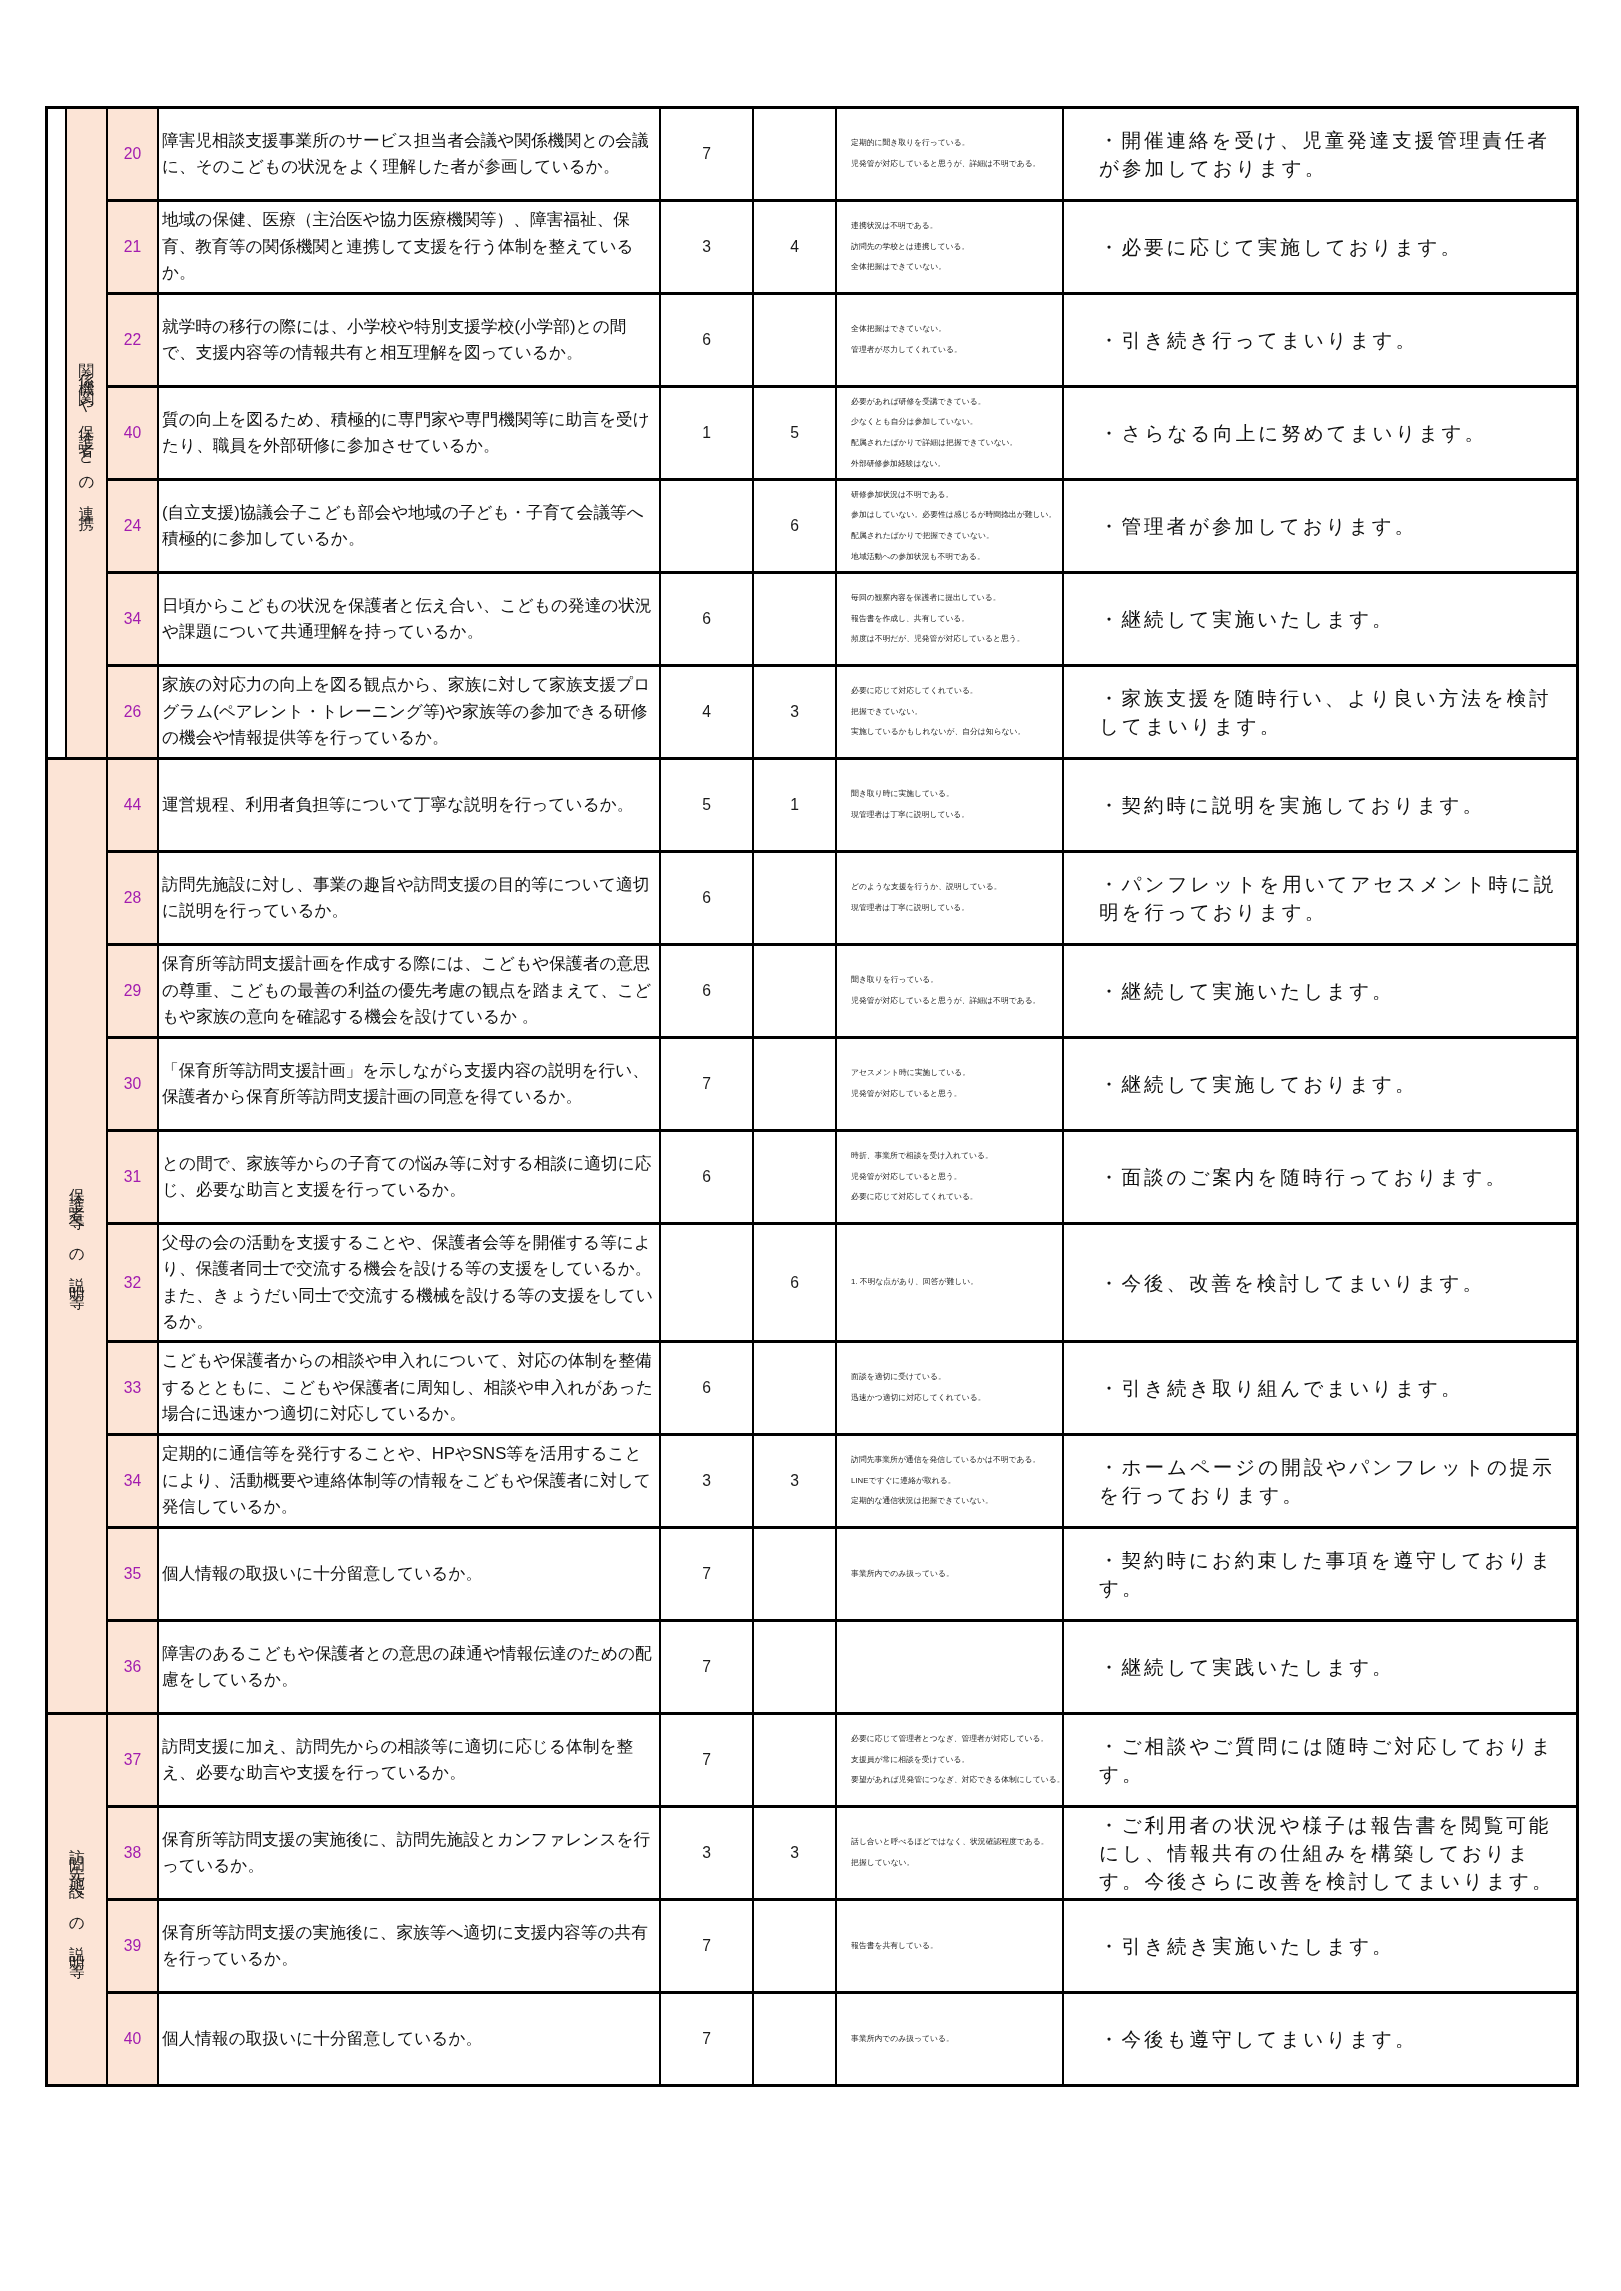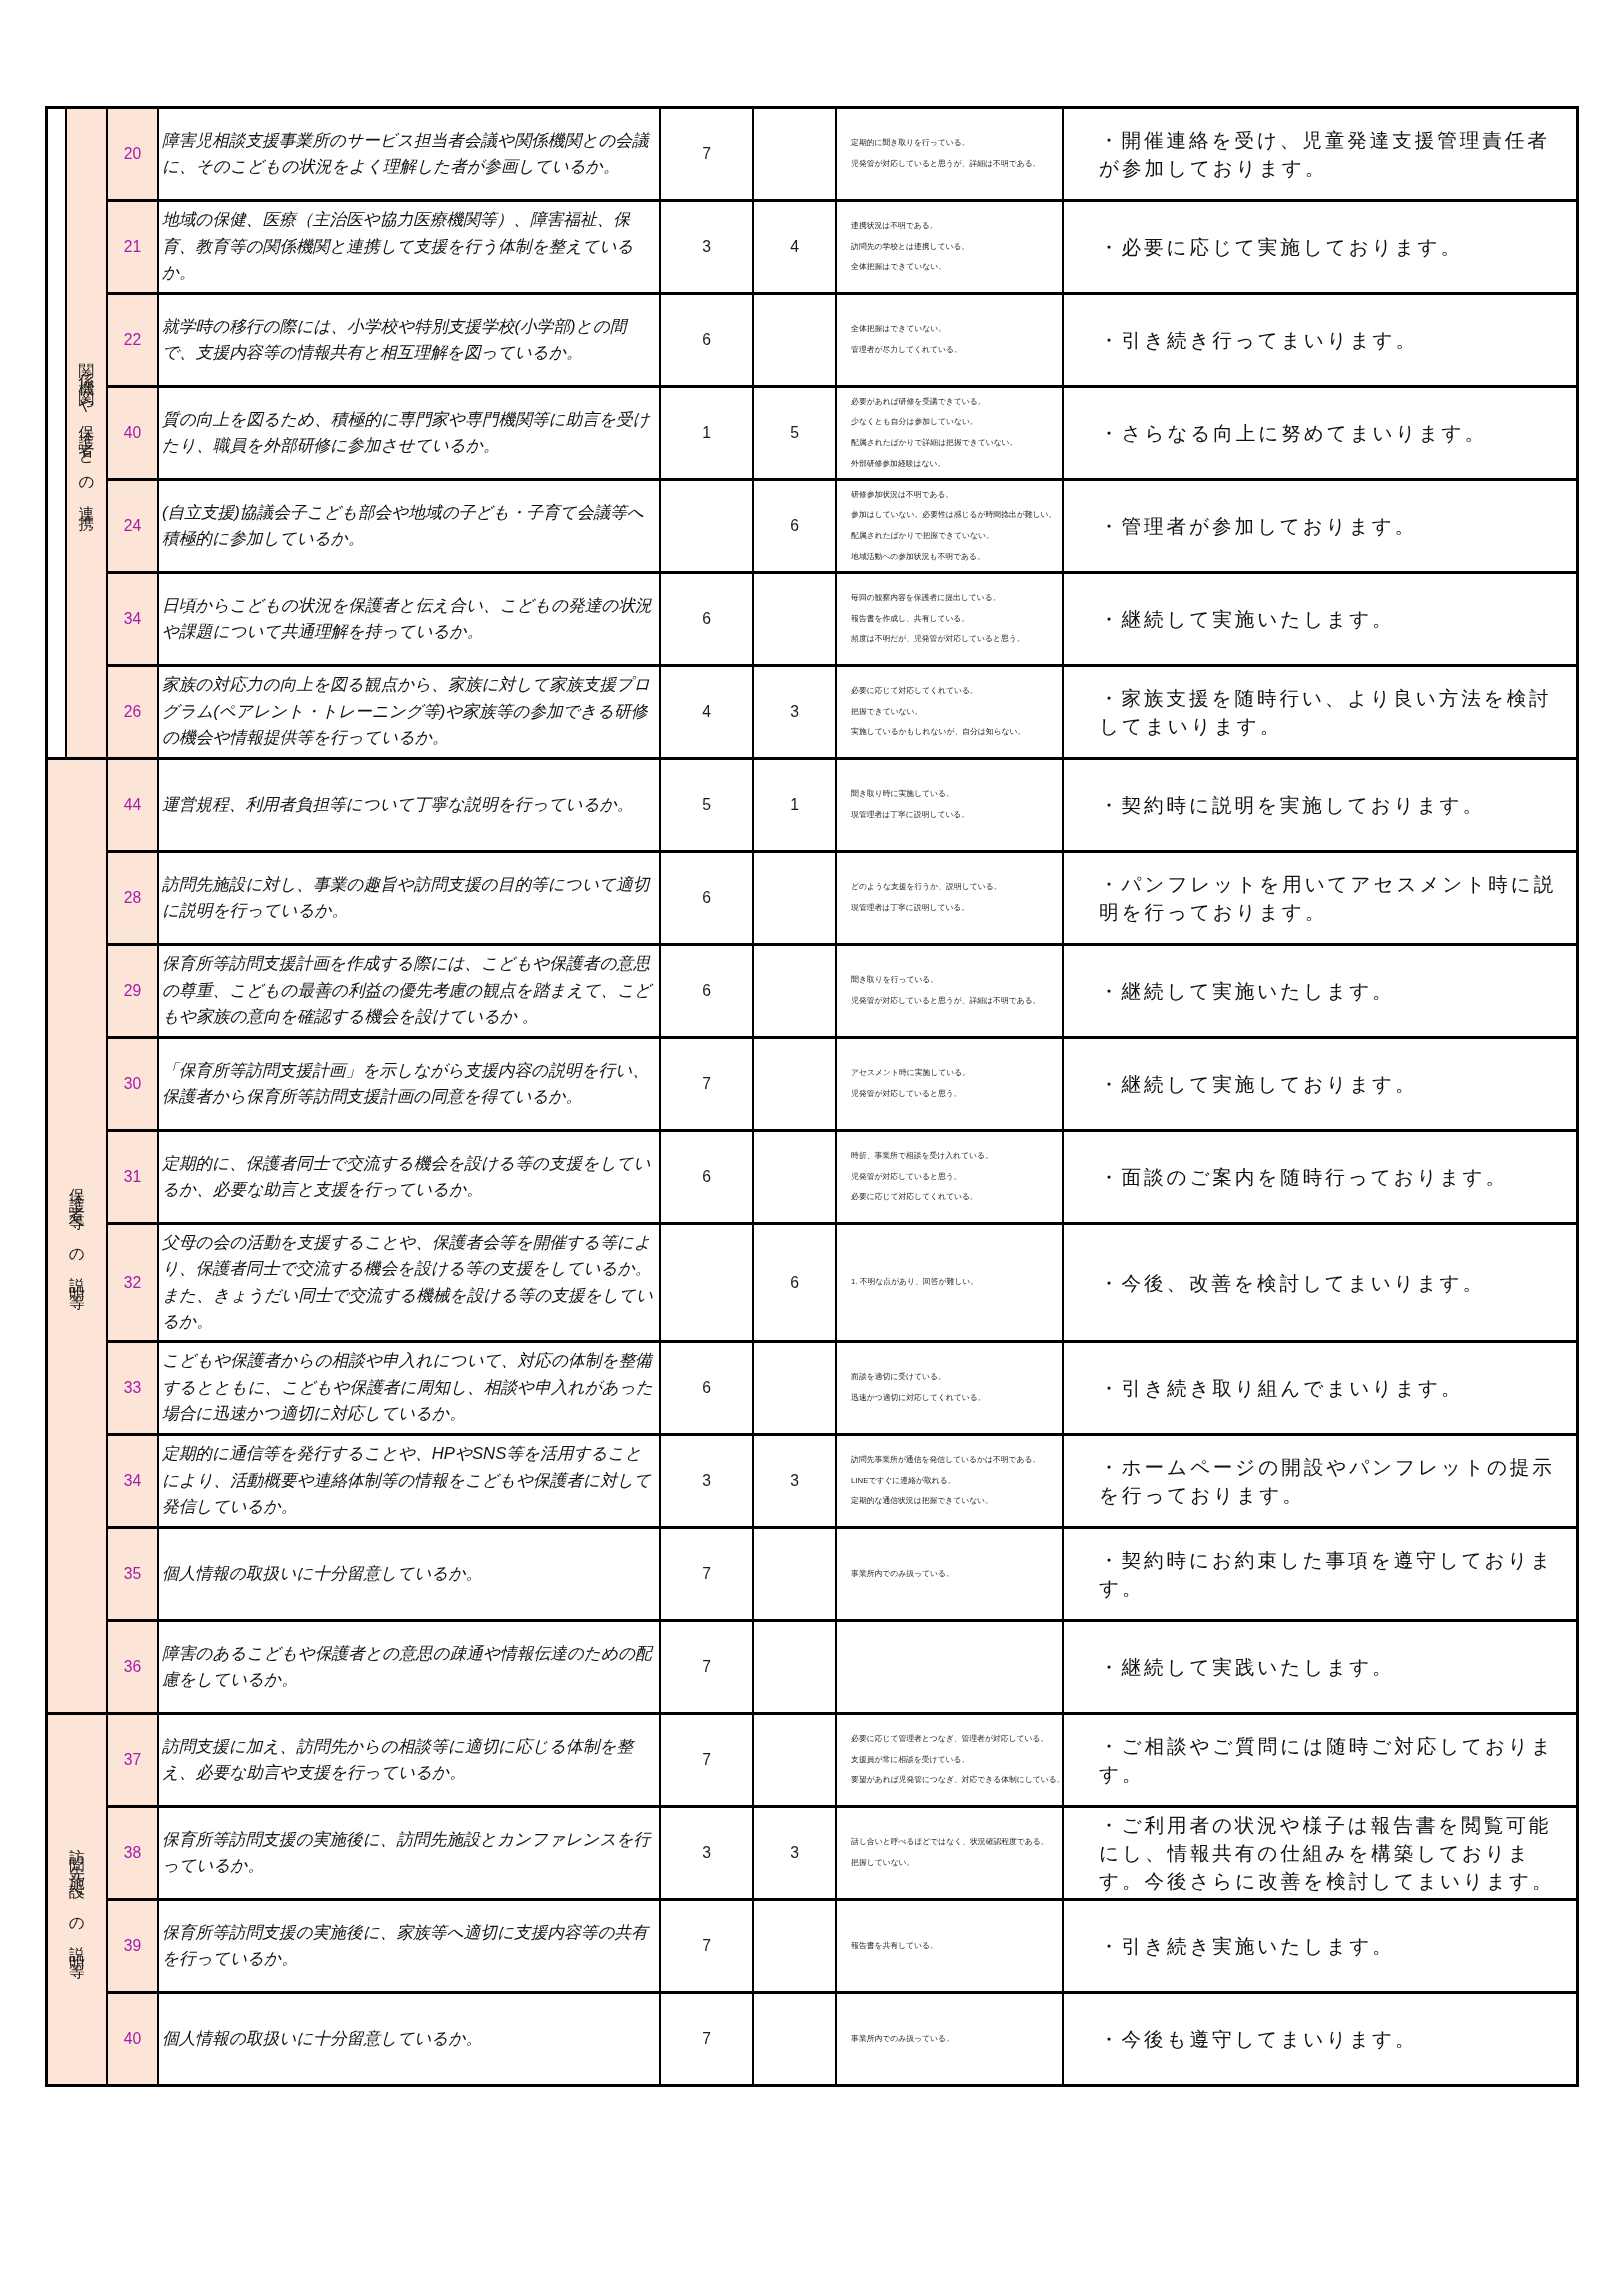--- a/index.html
+++ b/index.html
@@ -9,21 +9,21 @@
         border-collapse:collapse;table-layout:fixed;border:3.9px solid #000;}
   td{border:2.9px solid #000;border-top-width:3.9px;border-bottom-width:3.9px;
      padding:0;vertical-align:middle;overflow:hidden;background:#fff;}
   tr{height:93px;}
   tr.tall{height:118px;}
   .strip-cell{background:#ffffff;}
   .cat-cell{background:#fce4d6;text-align:center;vertical-align:middle;}
   .cat-text{display:inline-block;writing-mode:vertical-rl;text-orientation:upright;
             letter-spacing:8.8px;font-size:15.7px;line-height:1;color:#1a1a1a;}
   .no-cell{background:#fce4d6;text-align:center;font-size:15.7px;color:#a21caf;}
-  .q-cell{background:#fff;font-style:italic;}
+  .q-cell{background:#fff;}
   .q-text{font-size:16.7px;line-height:26.5px;padding:2.9px 3.9px 2.9px 2.9px;text-align:left;
           word-break:break-all;}
   .score-cell{text-align:center;font-size:15.7px;color:#1a1a1a;}
   .comments-cell{vertical-align:middle;}
   .comment-line{font-size:7.8px;line-height:20.6px;padding-left:14px;color:#222;
                 white-space:nowrap;}
   .resp-cell{vertical-align:middle;padding-left:30px;}
   .resp-text{font-size:19.6px;letter-spacing:2.9px;line-height:28px;padding:2.9px 4.9px;
              word-break:break-all;}
 </style>
@@ -218,21 +218,21 @@
             <div class="comment-line">アセスメント時に実施している。</div>
             <div class="comment-line">児発管が対応していると思う。</div>
           </td>
     <td class="resp-cell">
       <div class="resp-text">・継続して実施しております。</div>
     </td>
   </tr>
         <tr>
     <td class="no-cell">31</td>
     <td class="q-cell">
-      <div class="q-text">定期的に、保護者同士で交流する機会を設ける等の支援をしているか、必要な助言と支援を行っているか。</div>
+      <div class="q-text">との間で、家族等からの子育ての悩み等に対する相談に適切に応じ、必要な助言と支援を行っているか。</div>
     </td>
     <td class="score-cell">6</td>
     <td class="score-cell"></td>
     <td class="comments-cell">
             <div class="comment-line">時折、事業所で相談を受け入れている。</div>
             <div class="comment-line">児発管が対応していると思う。</div>
             <div class="comment-line">必要に応じて対応してくれている。</div>
           </td>
     <td class="resp-cell">
       <div class="resp-text">・面談のご案内を随時行っております。</div>

